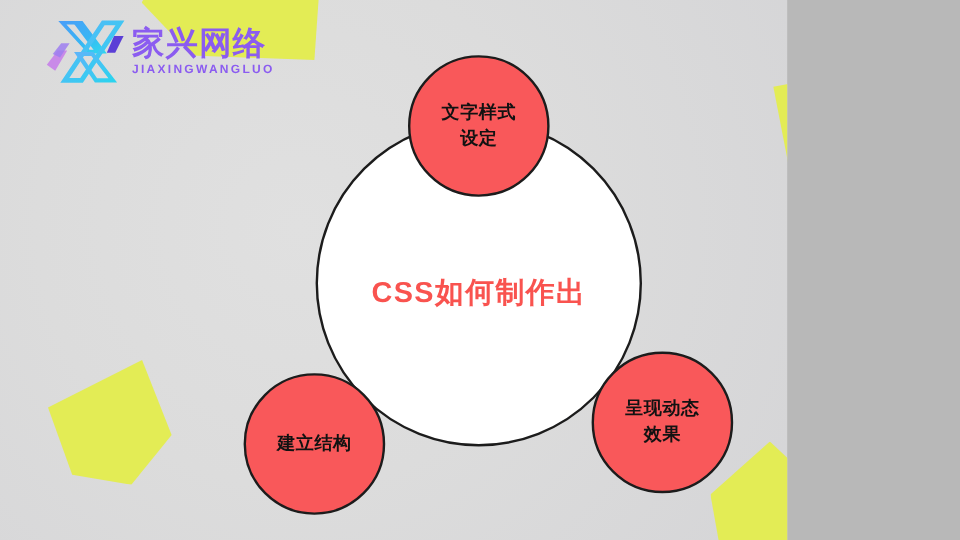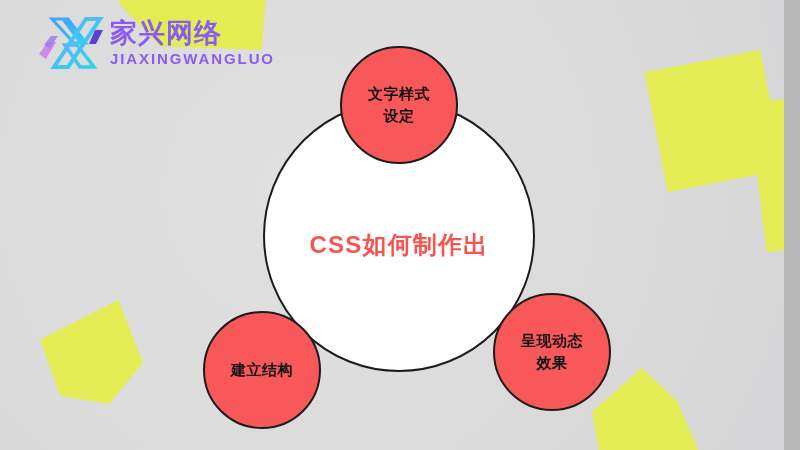--- a/index.html
+++ b/index.html
@@ -2,21 +2,21 @@
 <html><head>
 <meta charset="utf-8">
 <style>
   html, body {
     margin: 0;
     padding: 0;
     background: #b8b8b8;
   }
   #stage {
     position: relative;
-    width: 784px;
+    width: 656px;
     height: 450px;
     overflow: hidden;
     background: radial-gradient(circle at 38% 42%, #e0e0e0 0%, #dcdcdc 45%, #d5d5d7 100%);
     font-family: "Liberation Sans", "DejaVu Sans", sans-serif;
   }
 
   
   .yellow { position: absolute; background: #e3ec55; }
 
   #shape-top {
@@ -57,21 +57,21 @@
   #logo-text { display: flex; flex-direction: column; line-height: 1; }
   #logo-cn {
     font-size: 27px;
     font-weight: bold;
     color: #8b5cf0;
     letter-spacing: 1px;
     white-space: nowrap;
   }
   #logo-en {
     margin-top: 4px;
-    font-size: 15px;
+    font-size: 10px;
     font-weight: bold;
     color: #8b5cf0;
     letter-spacing: 1.9px;
     white-space: nowrap;
   }
 
   
   #diagram {
     position: absolute;
     left: 0; top: 0;

